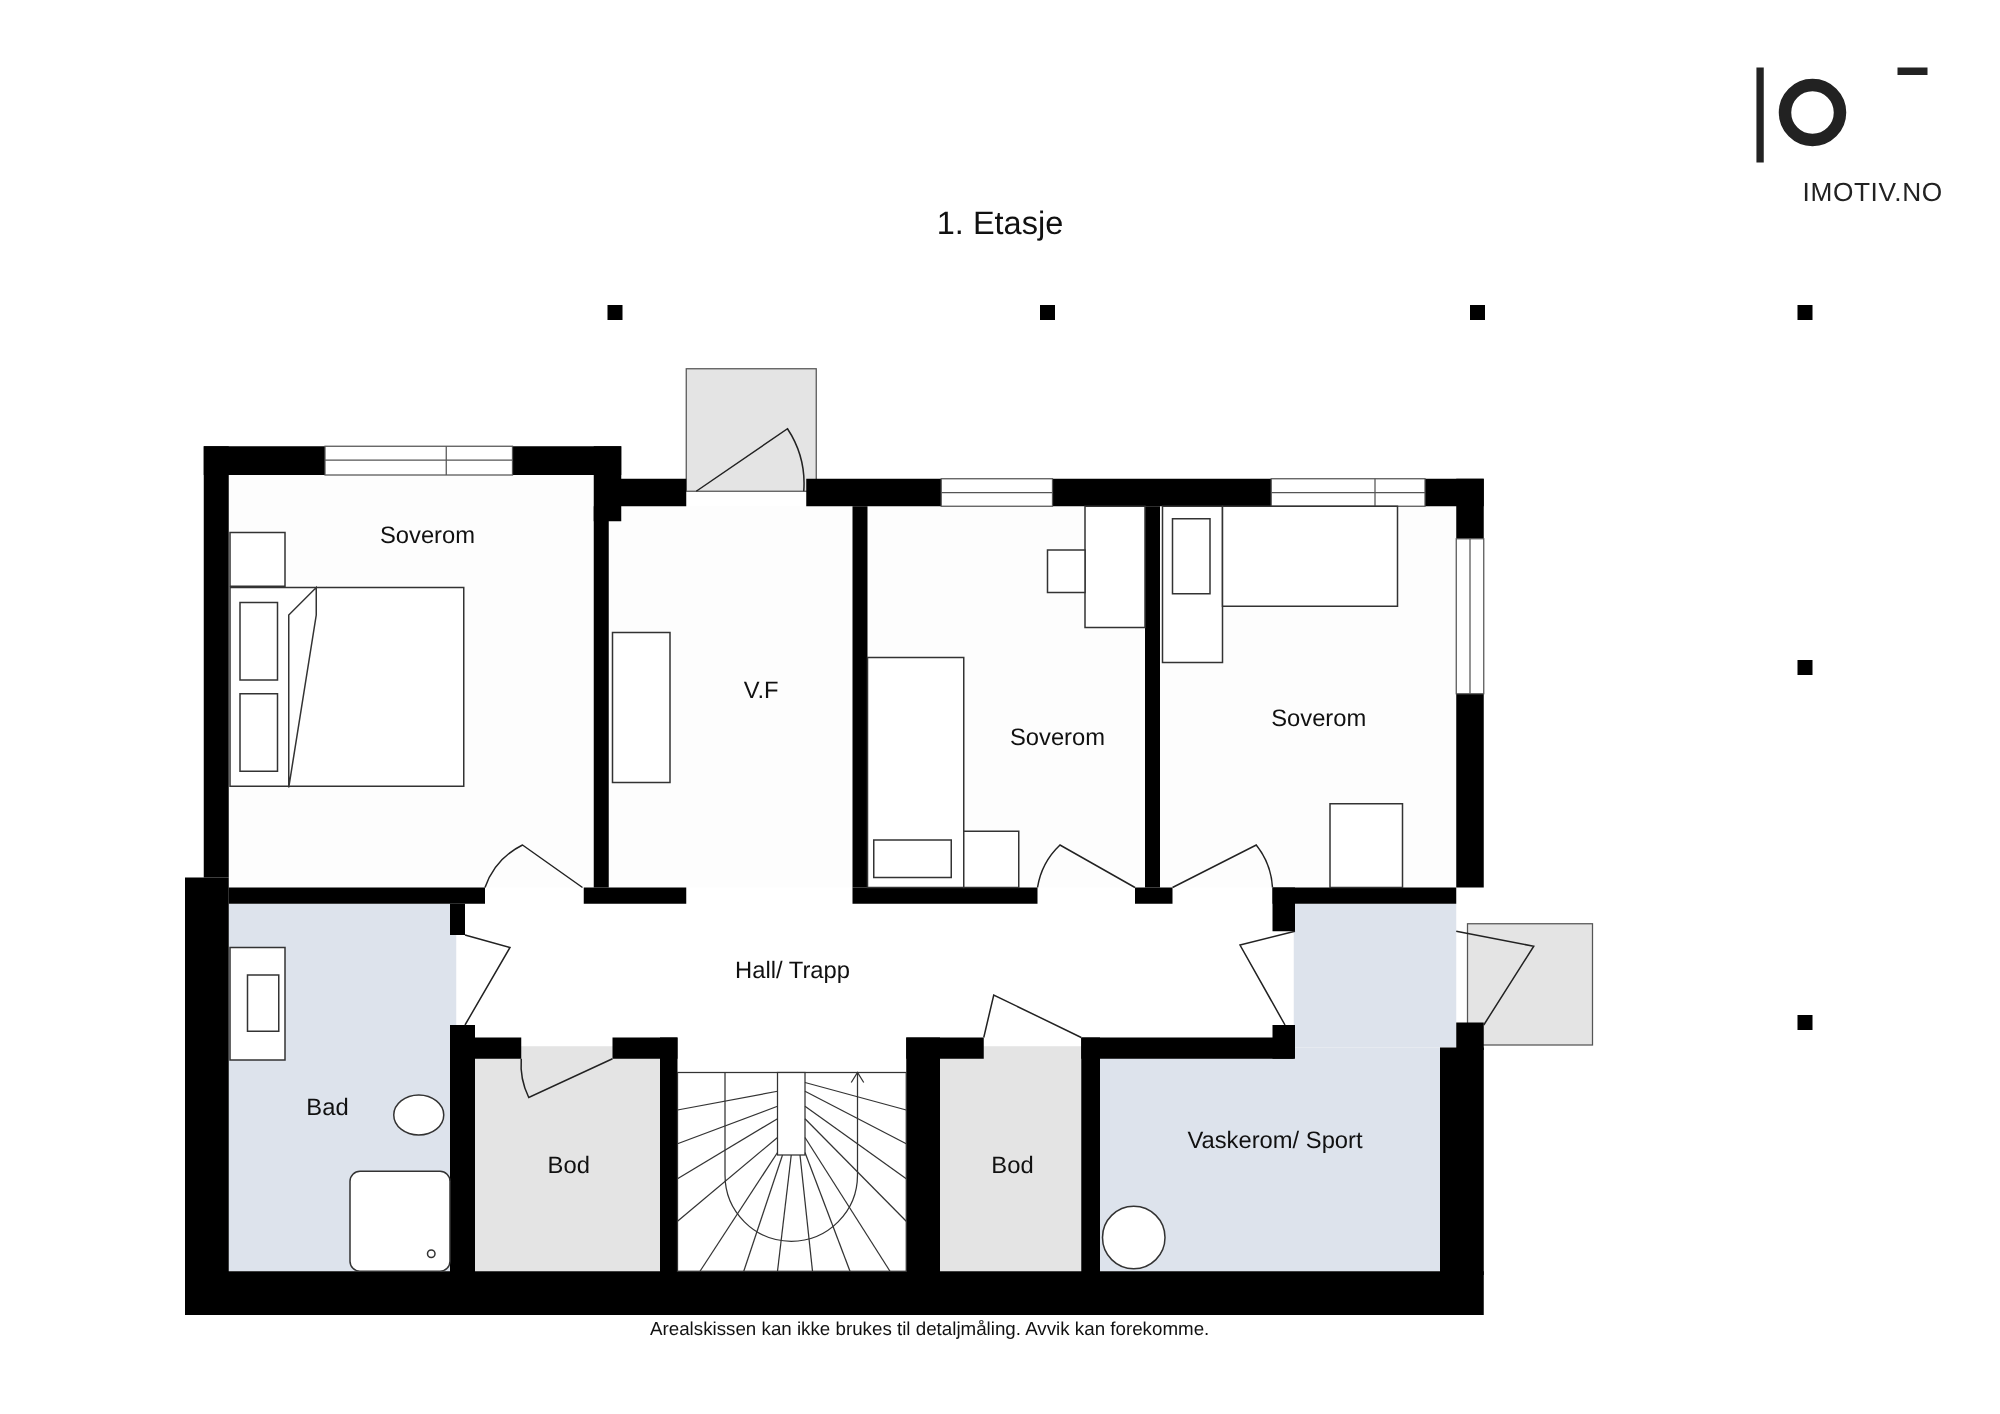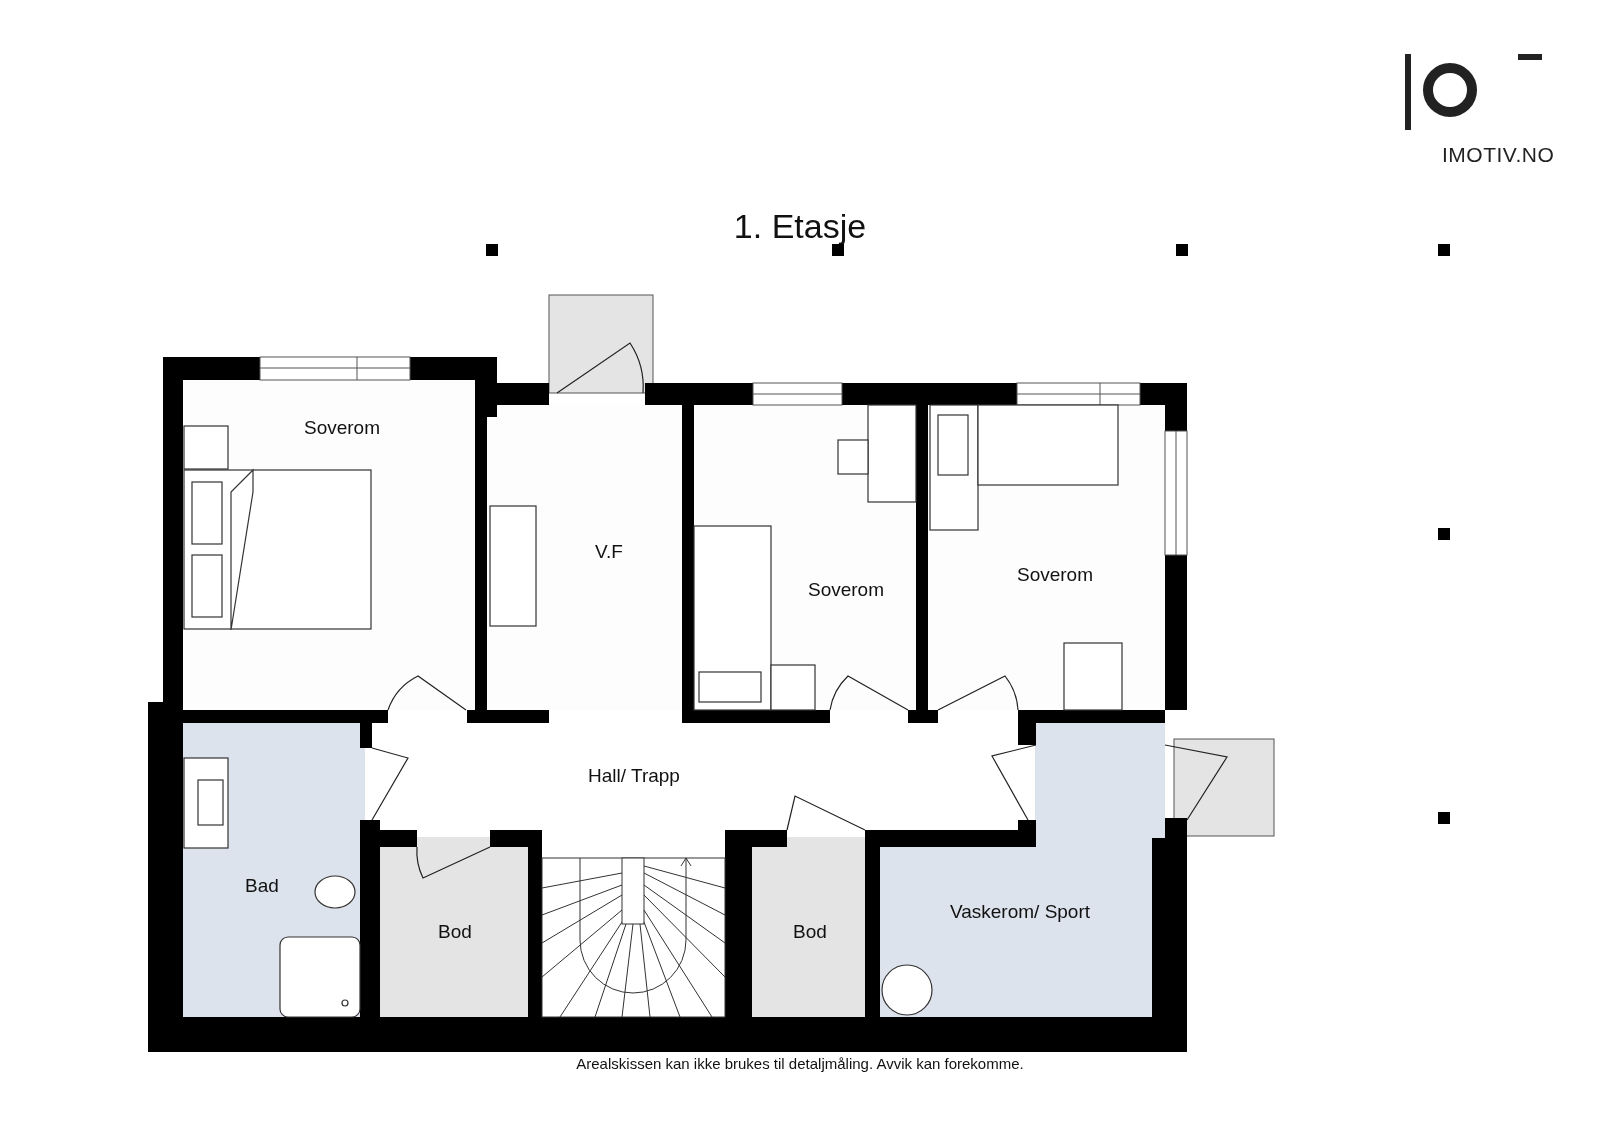--- a/index.html
+++ b/index.html
@@ -1,23 +1,23 @@
 <!DOCTYPE html>
 <html><head>
   <meta charset="utf-8">
   <style>
     html, body { margin: 0; padding: 0; background: #ffffff; }
     body { width: 1600px; height: 1131px; position: relative; overflow: hidden; font-family: "Liberation Sans", sans-serif; color: #111; }
     .plan { position: absolute; left: 0; top: 0; width: 1600px; height: 1131px; }
     .title-block { position: absolute; left: 600px; top: 162px; width: 400px; text-align: center; }
     .title { font-size: 31px; line-height: 36px; color: #111; }
-    .subtitle { font-size: 34px; line-height: 32px; color: #111; margin-top: 48px; }
+    .subtitle { font-size: 26px; line-height: 32px; color: #111; }
     .logo { position: absolute; left: 1405px; top: 50px; width: 150px; height: 120px; }
     .logo-text { position: absolute; left: 1412px; top: 143px; font-size: 21px; letter-spacing: 0.5px; color: #222; margin-left: 30px; }
-    .disclaimer { position: absolute; left: 520px; top: 1055px; width: 560px; text-align: center; font-size: 15px; color: #111; }
+    .disclaimer { position: absolute; left: 520px; top: 1055px; width: 560px; text-align: left; font-size: 15px; color: #111; }
     svg text { font-family: "Liberation Sans", sans-serif; font-size: 19px; fill: #111; }
   </style>
 </head>
 <body>
 
 <div class="title-block">
   <div class="subtitle">1. Etasje</div>
 </div>
 
 <svg class="logo" viewBox="0 0 150 120">

